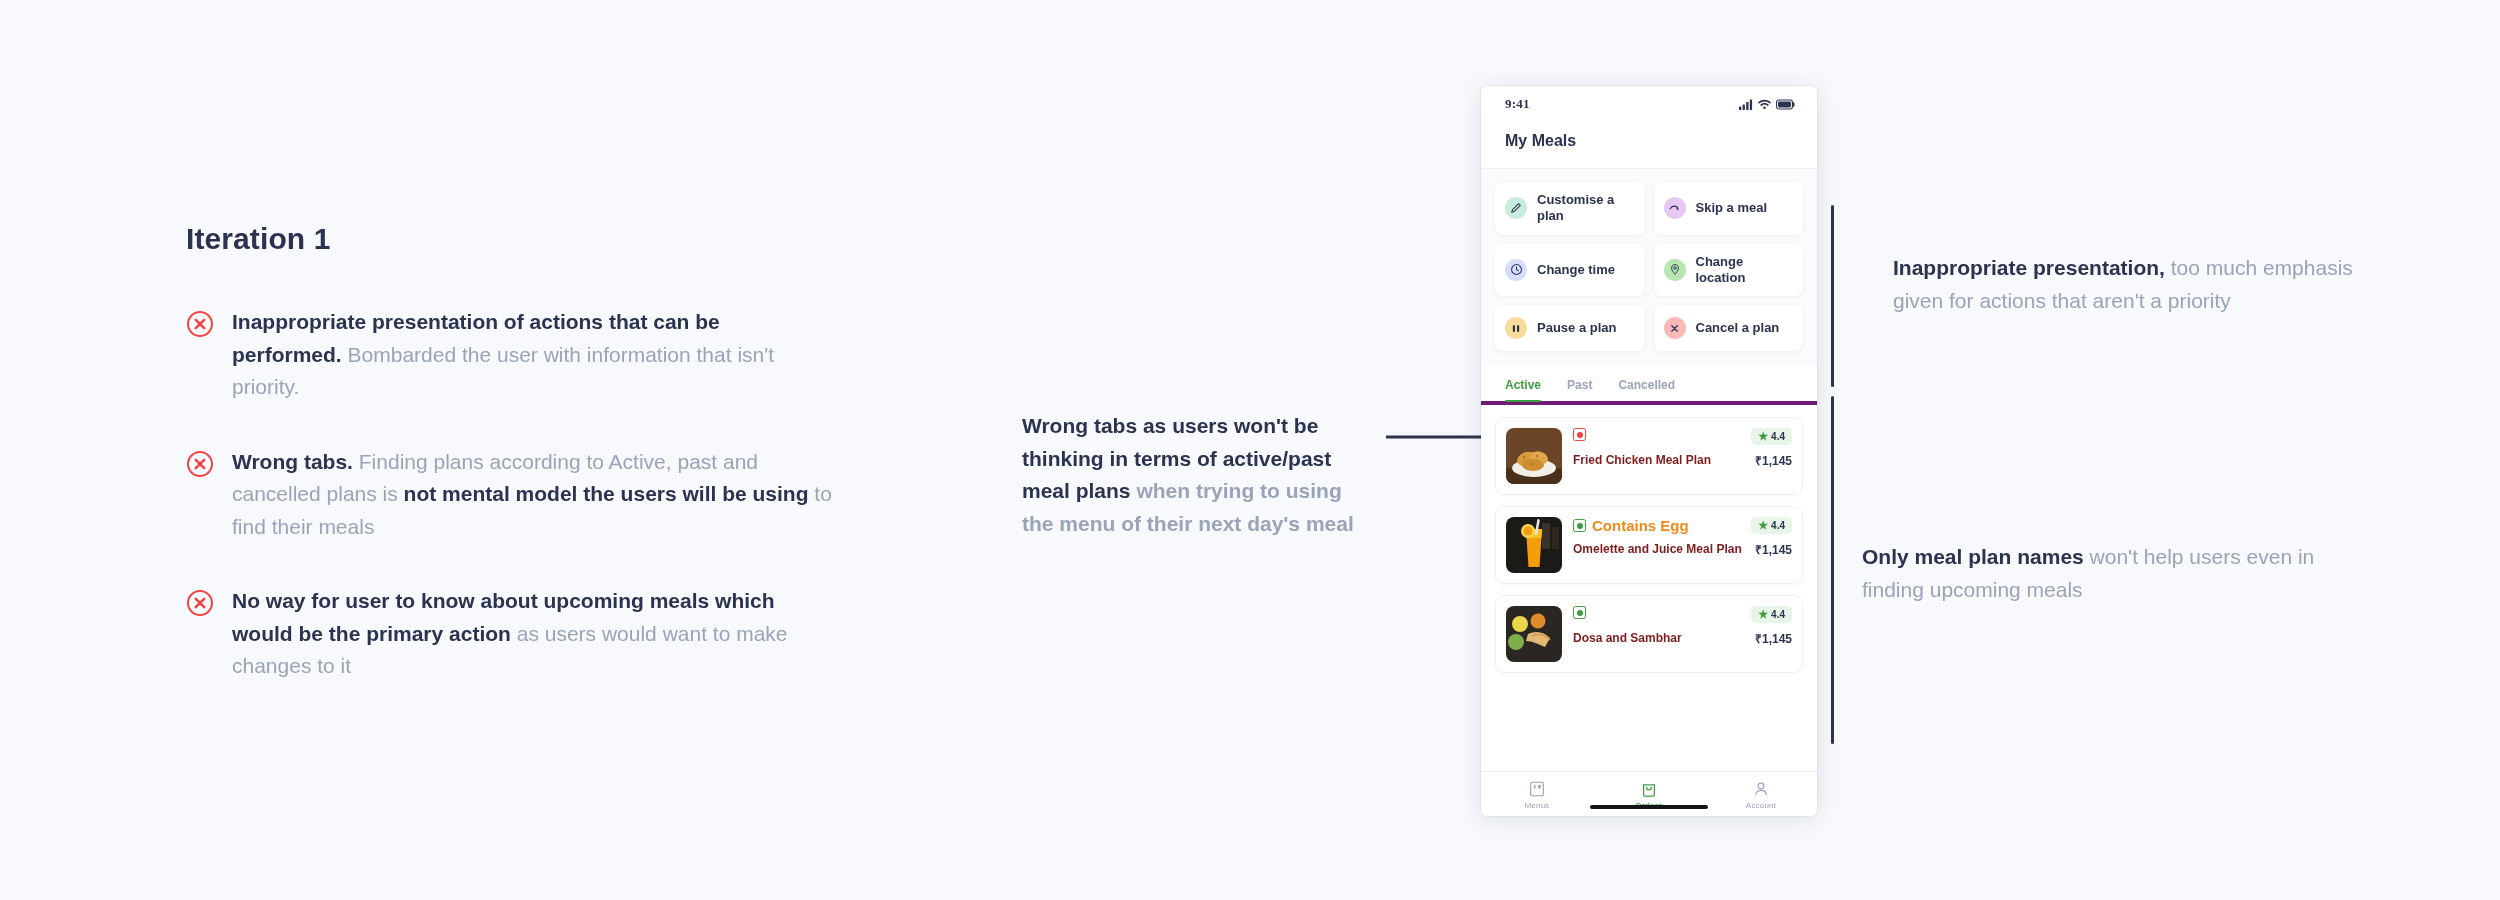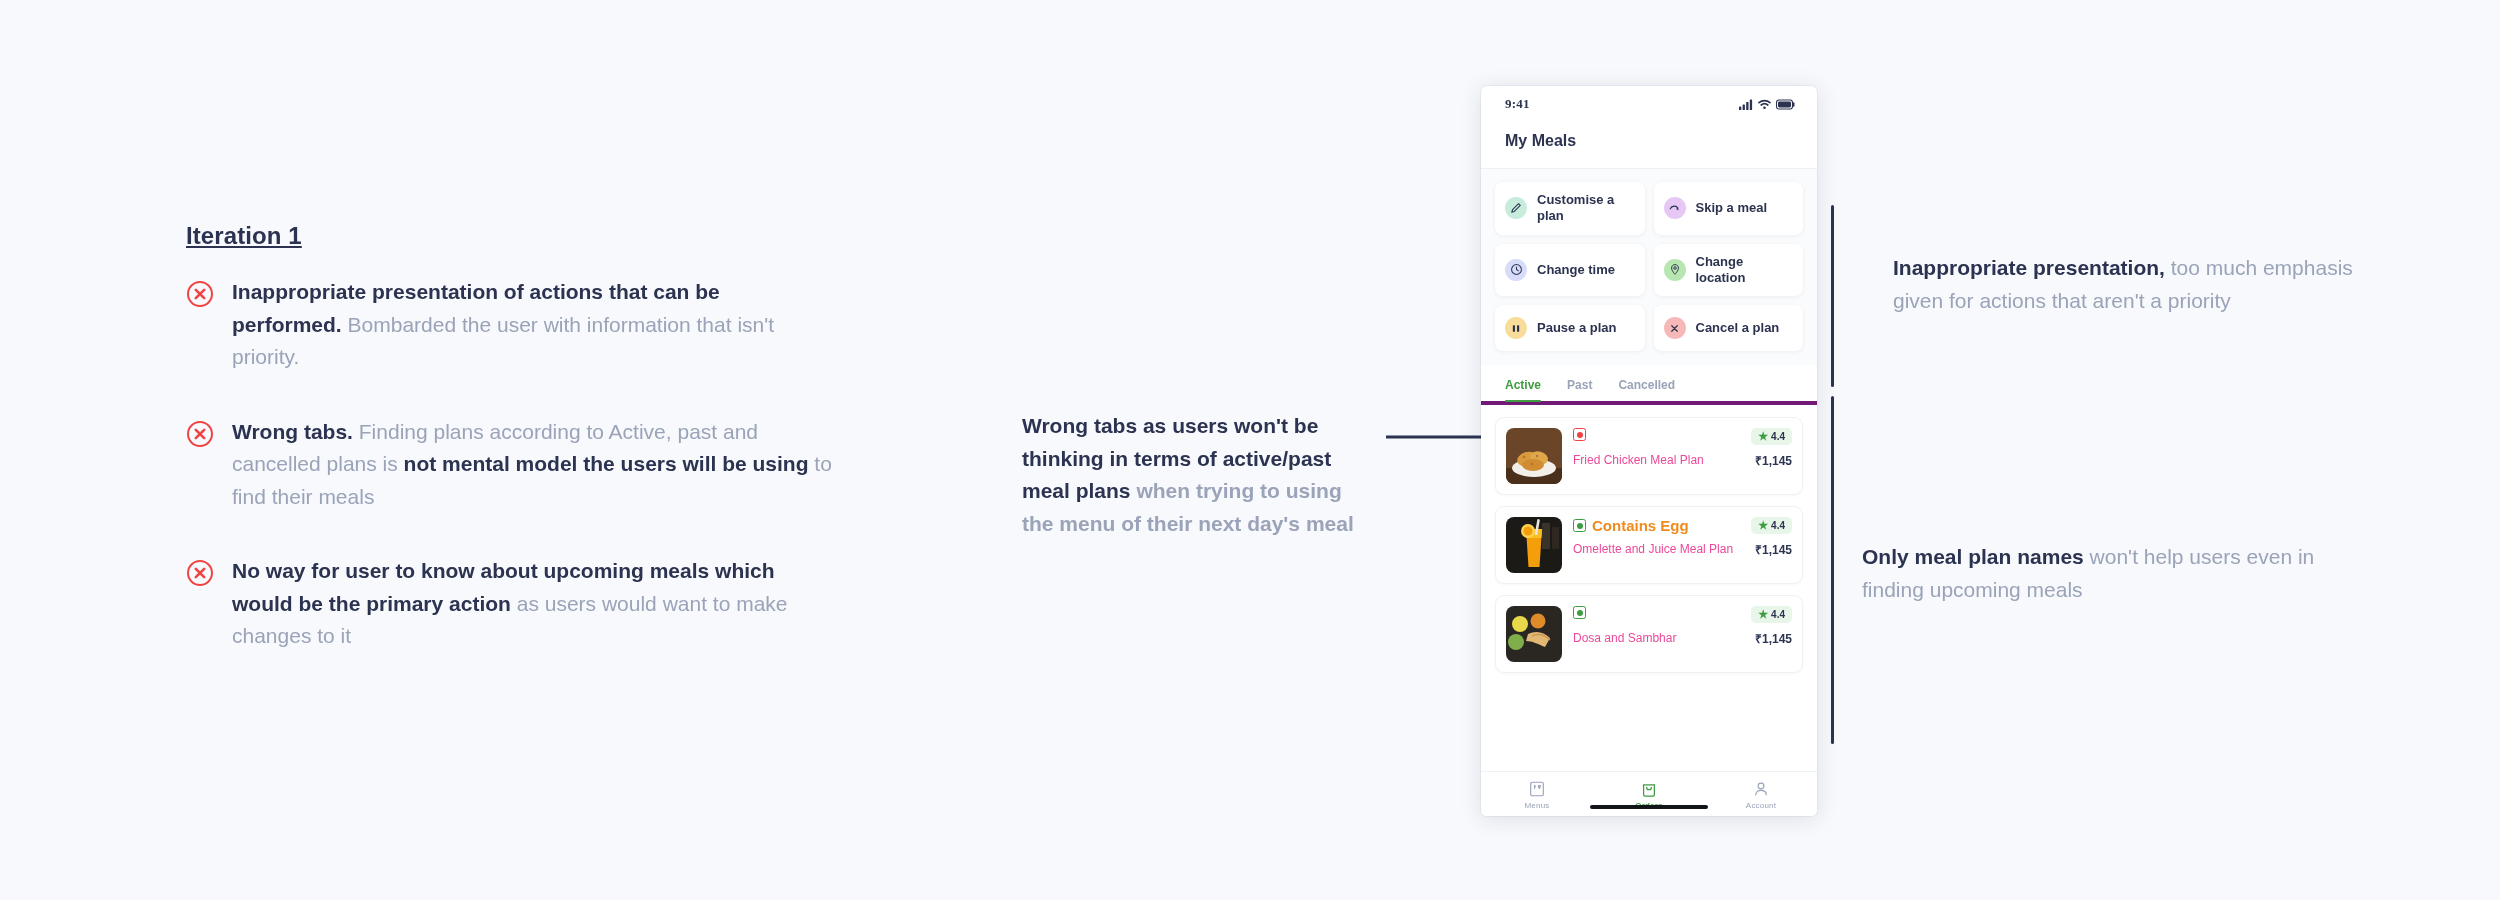--- a/index.html
+++ b/index.html
@@ -7,22 +7,22 @@
     width: 2500px; height: 900px;
     background: #f7f9fc;
     font-family: "Liberation Sans", sans-serif;
     overflow: hidden;
   }
   .canvas { position: relative; width: 2500px; height: 900px; background: #f7f9fc; }
 
   
   .left-col { position: absolute; left: 186px; top: 222px; width: 660px; }
   .iteration-title {
-    font-size: 24px; font-weight: 700; color: #2b3350;
-    letter-spacing: .1px; margin-bottom: 26px; text-decoration: underline;
+    font-size: 30px; font-weight: 700; color: #2b3350;
+    letter-spacing: .1px; margin-bottom: 50px;
   }
   .issue-row { display: flex; gap: 18px; margin-bottom: 42px; }
   .err-icon { flex: 0 0 auto; width: 28px; height: 28px; margin-top: 4px; }
   .err-icon svg { display: block; }
   .issue-text {
     font-size: 21px; line-height: 1.55; color: #9aa3b8; font-weight: 400;
     max-width: 600px;
   }
   .issue-text b { color: #2b3350; font-weight: 700; }
 
@@ -107,21 +107,21 @@
   .diet-box.nonveg { border-color: #ef4444; }
   .diet-dot { width: 6px; height: 6px; border-radius: 50%; background: #3f9c42; }
   .diet-box.nonveg .diet-dot { background: #ef4444; }
   .diet-label { font-size: 15px; font-weight: 700; color: #f08b1d; }
   .rating-badge {
     background: #e8f5e9; color: #2b3350; font-size: 10px; font-weight: 700;
     padding: 3px 7px; border-radius: 5px; display: flex; align-items: center; gap: 3px;
   }
   .rating-badge .star { color: #3f9c42; font-size: 11px; line-height: 1; }
   .meal-bottom { display: flex; align-items: flex-end; justify-content: space-between; margin-top: 7px; gap: 8px; }
-  .meal-name { font-size: 12px; font-weight: 400; color: #ec4899; line-height: 1.3; }
+  .meal-name { font-size: 12px; font-weight: 700; color: #7f1d1d; line-height: 1.3; }
   .meal-price { font-size: 12px; font-weight: 700; color: #2b3350; white-space: nowrap; }
 
   .bottom-nav {
     position: absolute; left: 0; right: 0; bottom: 0; background: #fff;
     border-top: 1px solid #eef1f5; padding: 8px 0 6px;
     display: flex; justify-content: space-around; align-items: flex-end;
   }
   .nav-item { display: flex; flex-direction: column; align-items: center; gap: 3px; width: 70px; }
   .nav-label { font-size: 8px; font-weight: 400; color: #9aa3b8; letter-spacing: .2px; }
   .nav-item.active .nav-label { color: #3f9c42; font-weight: 700; }

